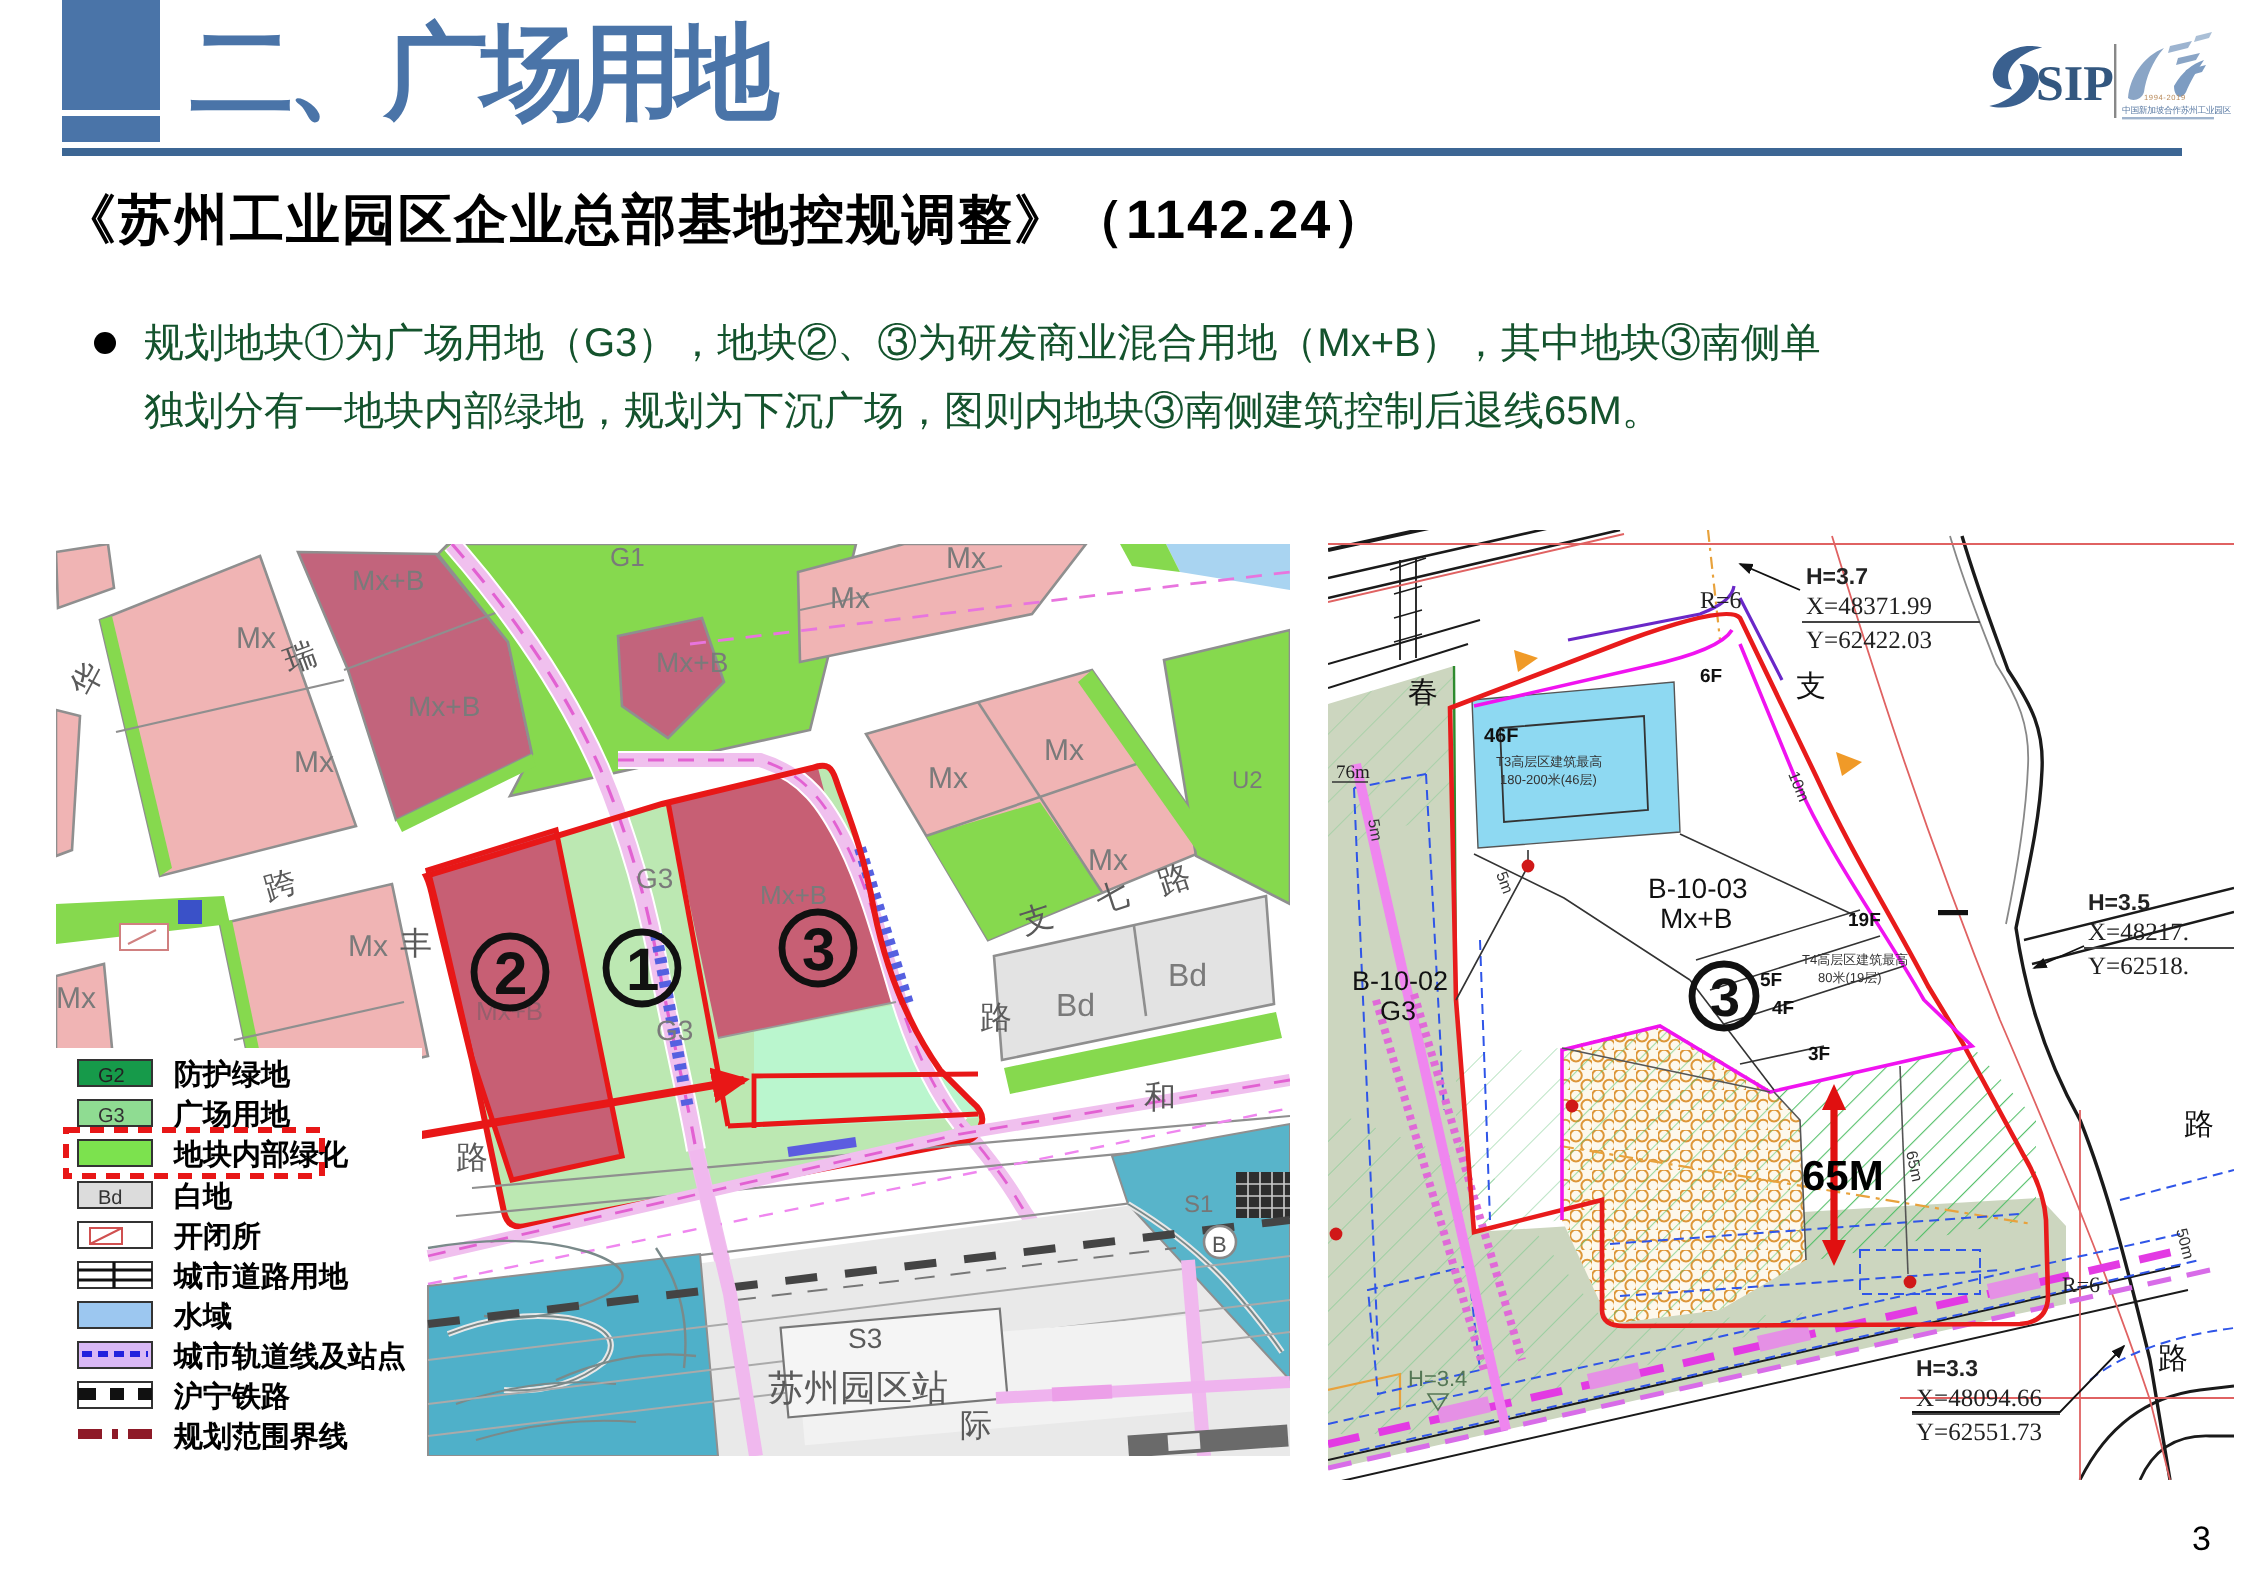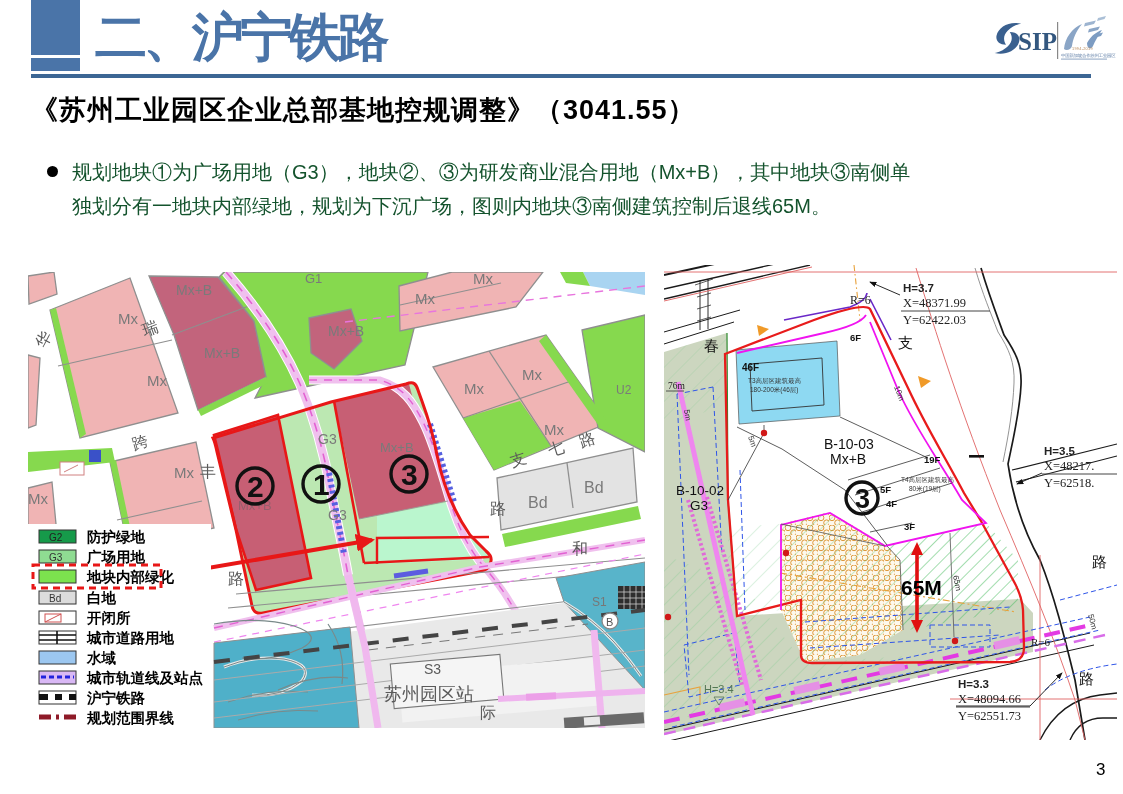--- a/index.html
+++ b/index.html
@@ -9,21 +9,21 @@
 </style>
 </head>
 <body>
 
 <div class="abs" style="left:31px;top:0;width:49px;height:55px;background:#4a74a8;"></div>
 
 <div class="abs" style="left:31px;top:58px;width:49px;height:13px;background:#4a74a8;"></div>
 
 <div class="abs" style="left:31px;top:74px;width:1060px;height:4px;background:#3c6694;"></div>
 
-<div class="abs" style="left:95px;top:11px;width:700px;font-size:52px;line-height:52px;font-weight:bold;color:#4a74a8;letter-spacing:-3.5px;">二、沪宁铁路</div>
+<div class="abs" style="left:95px;top:11px;width:700px;font-size:52px;line-height:52px;font-weight:bold;color:#4a74a8;letter-spacing:-3.5px;">二、广场用地</div>
 
 <div class="abs" style="left:976px;top:10px;width:150px;height:56px;">
 <svg width="150" height="56" viewBox="0 0 150 56">
 
   <g fill="#3a608f" transform="translate(11,10) scale(0.95,0.75)">
     <path d="M 36,5 C 24,1 12,9 10,21 C 9,28 13,33 20,33 C 17,27 17,20 22,14 C 27,8 32,6 36,5 Z"></path>
     <path d="M 8,44 C 20,48 32,40 34,28 C 35,21 31,16 24,16 C 27,22 27,29 22,35 C 17,41 12,43 8,44 Z"></path>
   </g>
   <text x="42" y="40" font-family="Liberation Serif,serif" font-size="25" font-weight="bold" fill="#33577f">SIP</text>
   <rect x="81" y="12" width="1.2" height="37" fill="#888"></rect>
@@ -35,21 +35,21 @@
     <path d="M 113,19 l 11,-2.5 l -2,3.5 l -10,2.5 Z" fill="#8aa5c6"></path>
     <path d="M 117,25 l 10,-2.5 l -2,3.5 l -9,2.5 Z" fill="#7d9cc2"></path>
     <path d="M 122,8 l 8,-2 l -1.5,3 l -7.5,2 Z" fill="#aabfd6"></path>
   </g>
   <text x="96" y="40" font-size="3.8" fill="#b98a5a" letter-spacing="0.3">1994-2019</text>
   <text x="85" y="46.5" font-size="4.4" fill="#5b7ba4" letter-spacing="-0.2">中国新加坡合作苏州工业园区</text>
   <rect x="85" y="48.5" width="46" height="1.2" fill="#9fb3cc"></rect>
 </svg>
 </div>
 
-<div class="abs" style="left:31px;top:97px;font-size:27px;line-height:27px;font-weight:bold;color:#000;letter-spacing:1px;">《苏州工业园区企业总部基地控规调整》（3041.55）</div>
+<div class="abs" style="left:31px;top:97px;font-size:27px;line-height:27px;font-weight:bold;color:#000;letter-spacing:1px;">《苏州工业园区企业总部基地控规调整》（1142.24）</div>
 
 <div class="abs" style="left:46px;top:155px;width:1060px;font-size:20px;color:#14532d;line-height:34px;">
   <div style="position:absolute;left:1px;top:11px;width:11px;height:11px;border-radius:50%;background:#000;"></div>
   <div style="margin-left:26px;">规划地块①为广场用地（G3），地块②、③为研发商业混合用地（Mx+B），其中地块③南侧单<br>独划分有一地块内部绿地，规划为下沉广场，图则内地块③南侧建筑控制后退线65M。</div>
 </div>
 
 <div class="abs" style="left:28px;top:272px;width:617px;height:456px;">
 <svg width="617" height="456" viewBox="0 0 617 456" id="leftmap" font-family="Liberation Sans,sans-serif">
 <defs>
   <marker id="rarrow" markerWidth="20" markerHeight="18" refX="16" refY="9" orient="auto" markerUnits="userSpaceOnUse">

